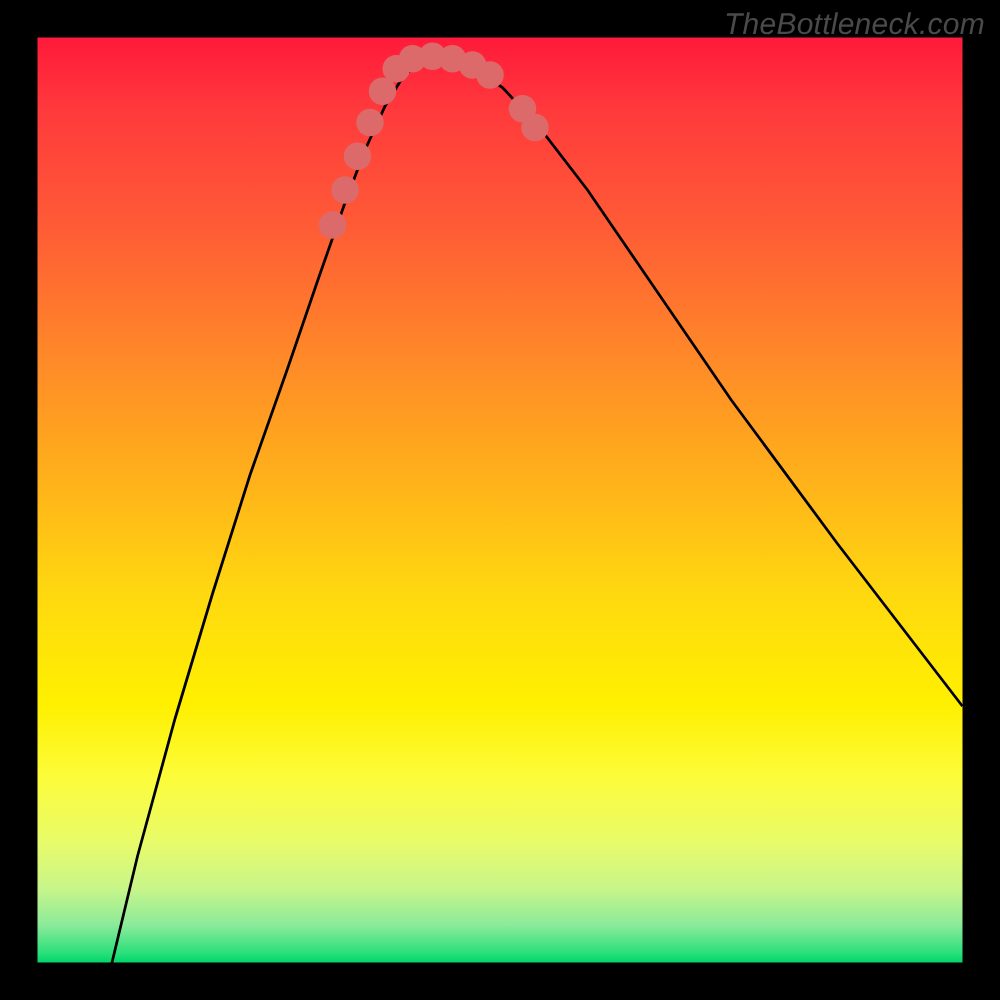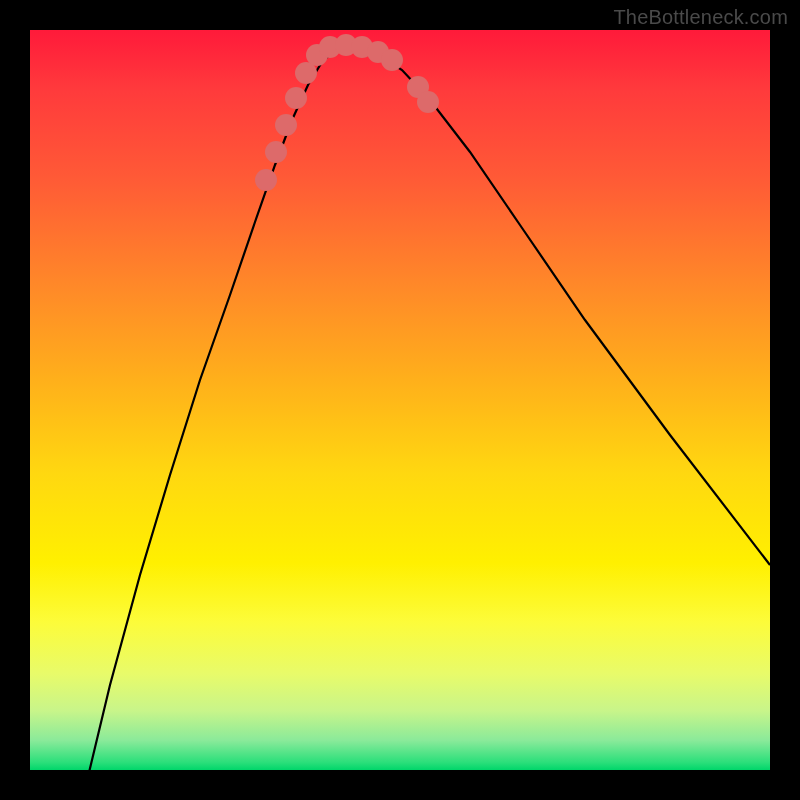--- a/index.html
+++ b/index.html
@@ -41,24 +41,25 @@
       #8aea9a 96%,
       #2adf7a 99%,
       #00d66a 100%
     );
   }
   .watermark {
     position: absolute;
     top: 6px;
     right: 12px;
     color: #4a4a4a;
-    font-size: 20px;
+    font-size: 24px;
     font-weight: 500;
     letter-spacing: 0.2px;
     user-select: none;
+    font-style: italic;
   }
   svg.curves {
     position: absolute;
     left: 0;
     top: 0;
     width: 740px;
     height: 740px;
     overflow: visible;
   }
 </style>

